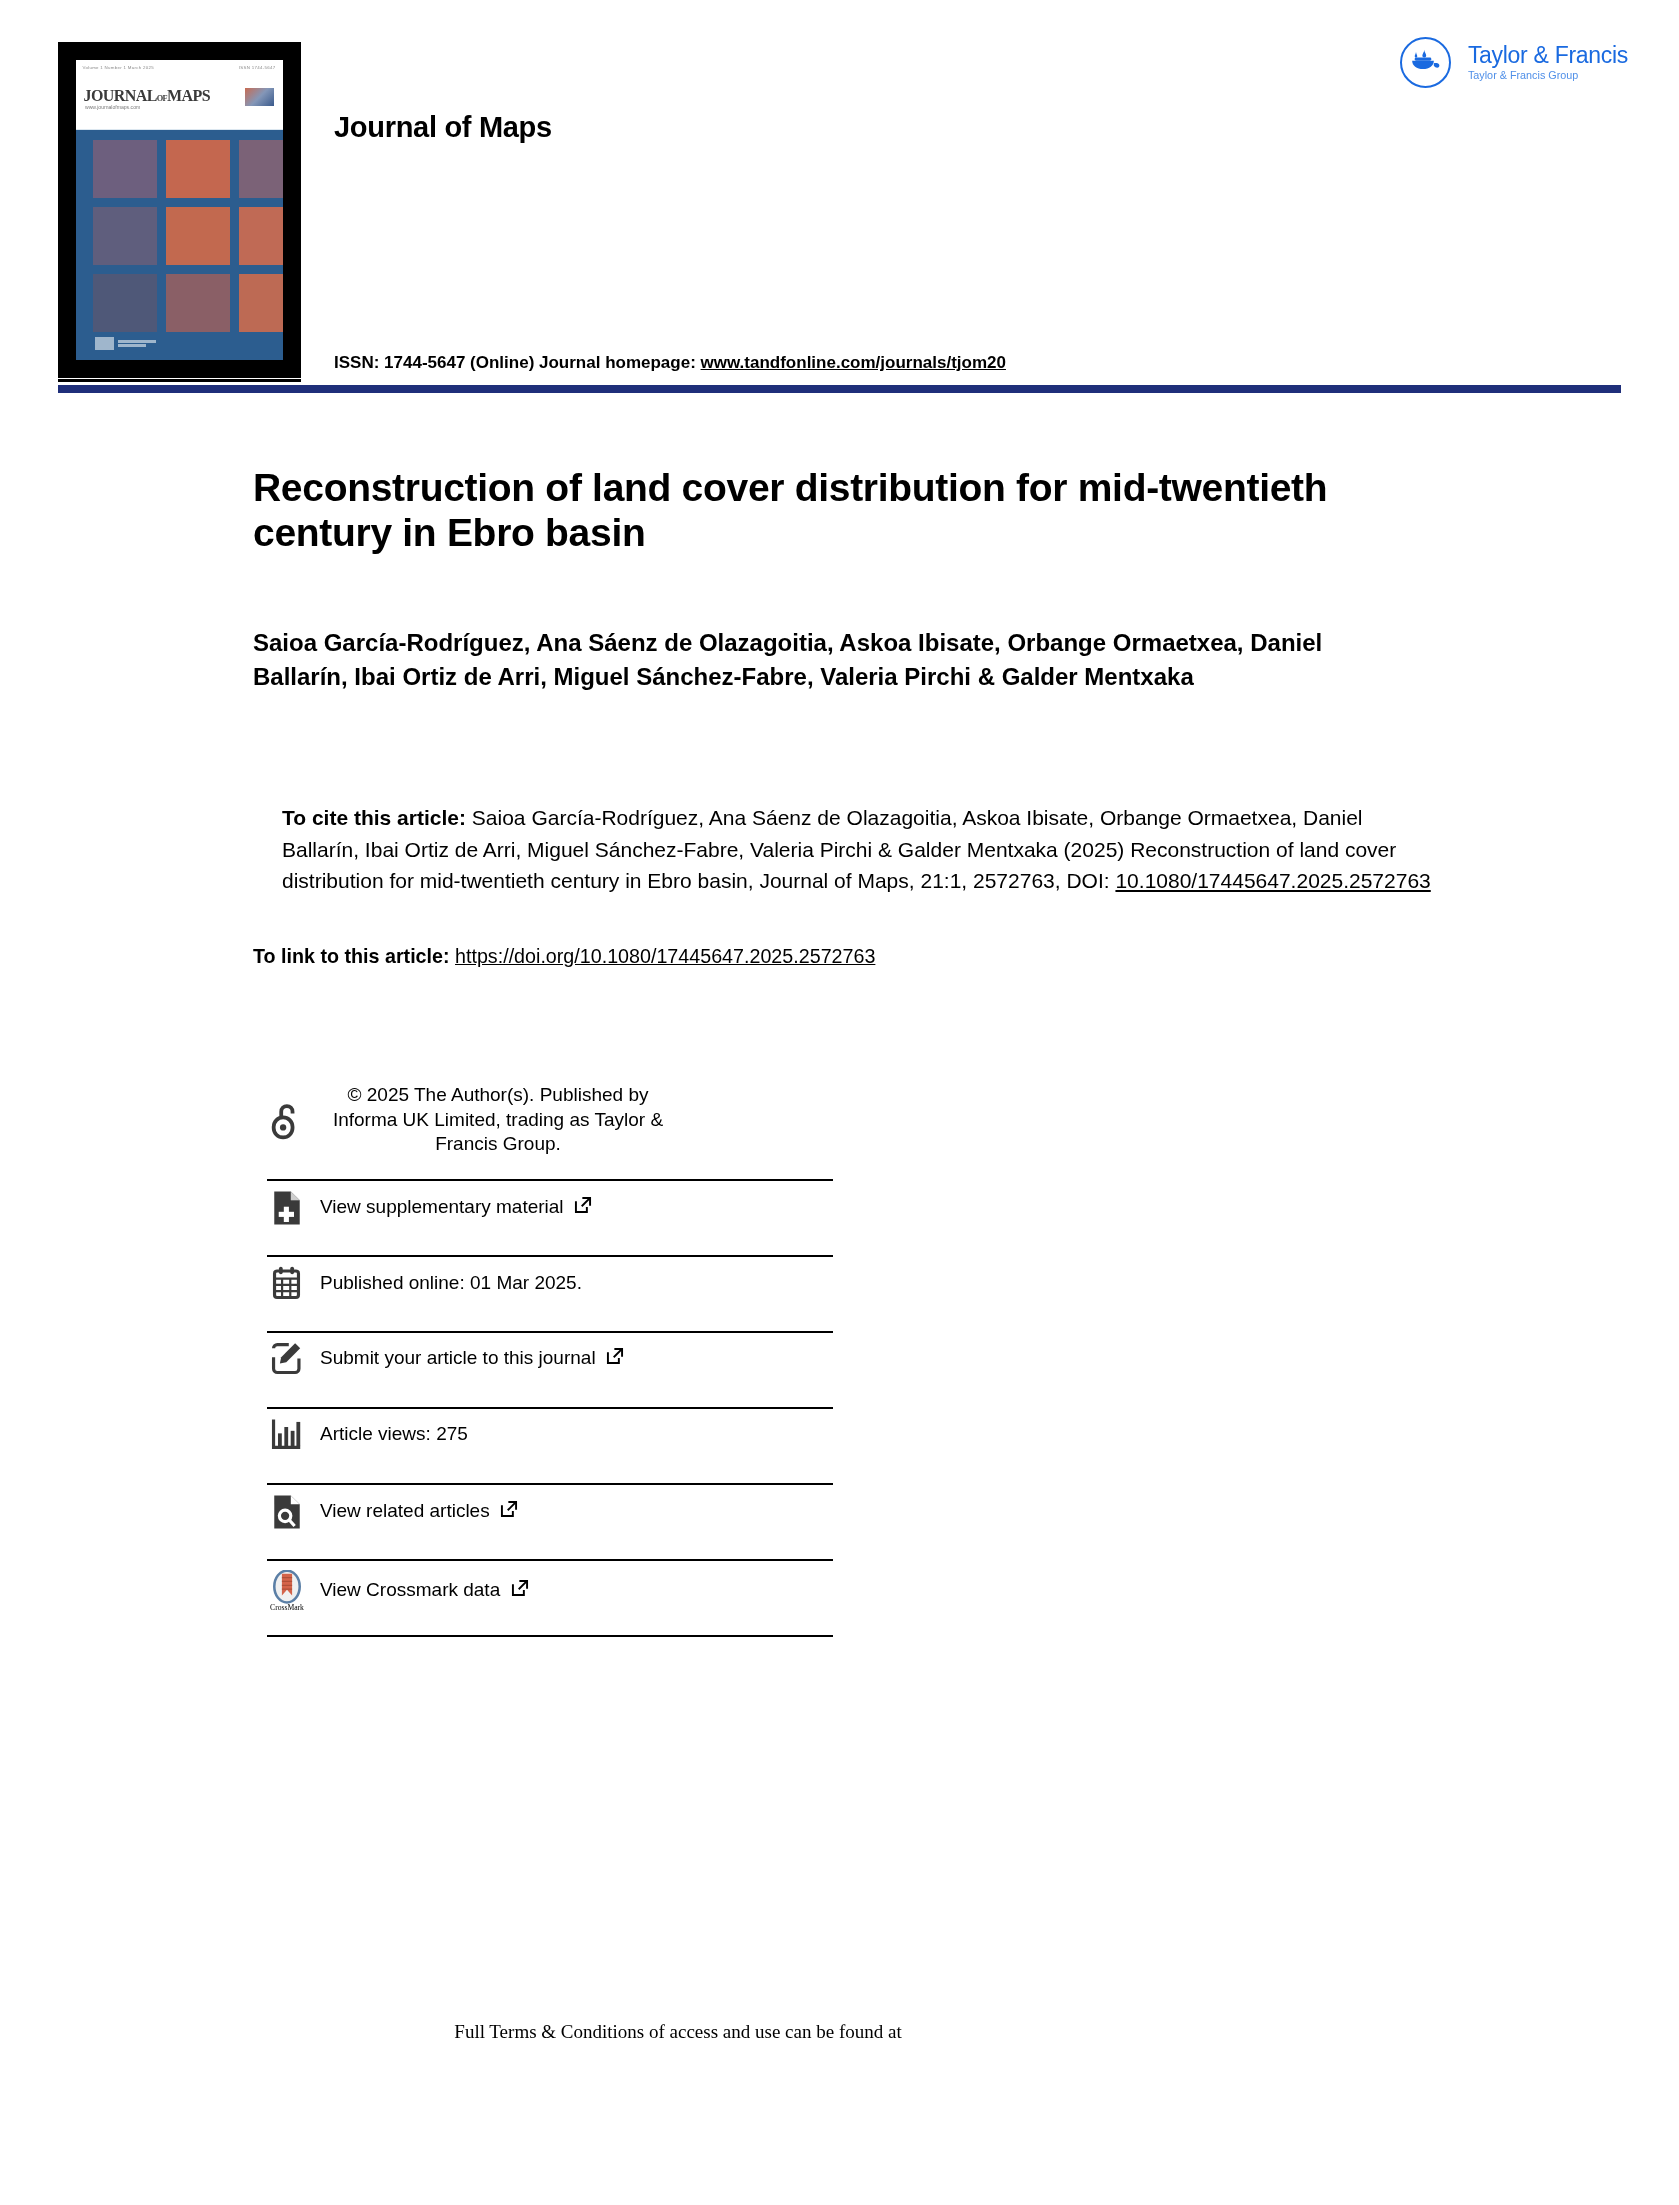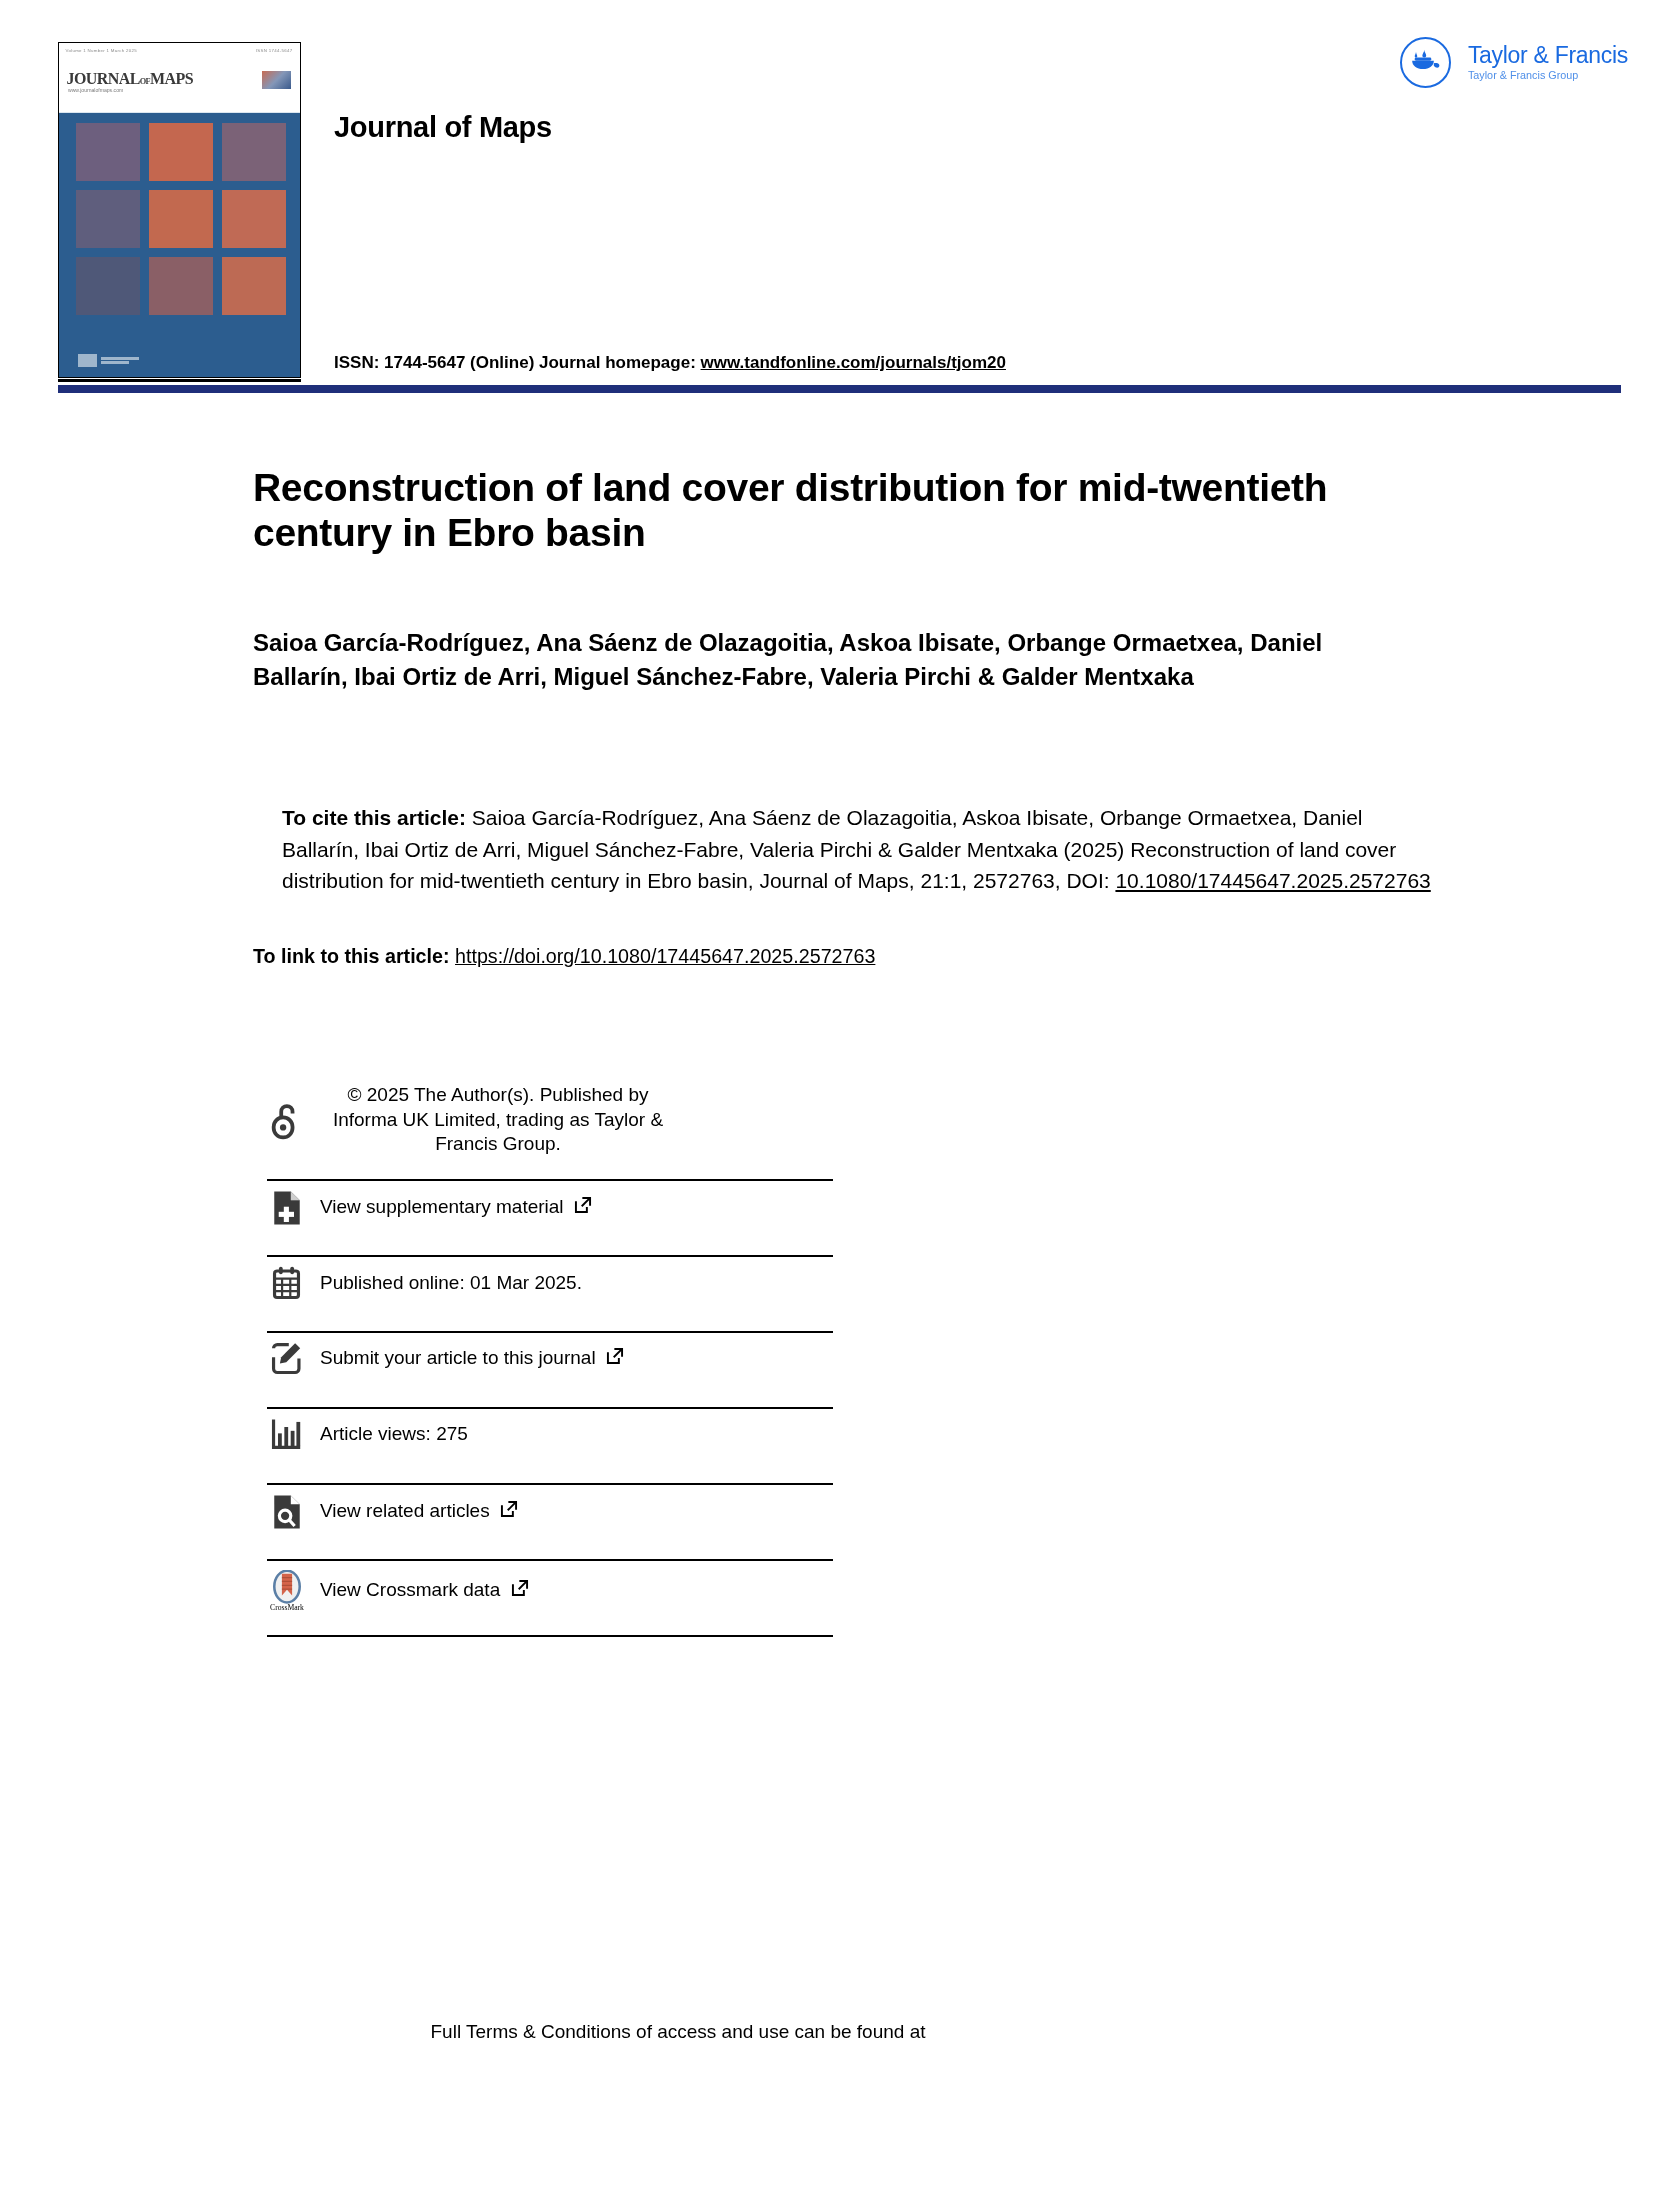--- a/index.html
+++ b/index.html
@@ -23,21 +23,21 @@
     width: 1680px;
     height: 381px;
   }
 
   
   .cover {
     position: absolute;
     left: 58px; top: 42px;
     width: 243px; height: 336px;
     background: #000000;
-    padding: 1px;
+    padding: 18px;
     box-sizing: border-box;
   }
   .cover-inner {
     width: 100%; height: 100%;
     background: #2c5d8f;
     position: relative;
     overflow: hidden;
   }
   .cover-masthead {
     position: absolute;
@@ -274,20 +274,21 @@
   .row-copyright .row-label { width: 356px; }
 
   
   .footer {
     position: absolute;
     left: 0; top: 2018px;
     width: 1356px;
     text-align: center;
     font-size: 19px;
     line-height: 1.5;
+    font-family: Liberation Serif, serif;
   }
 </style>
 </head>
 <body>
 
 <div class="header">
 
   <div class="cover">
     <div class="cover-inner">
       <div class="cover-masthead">

